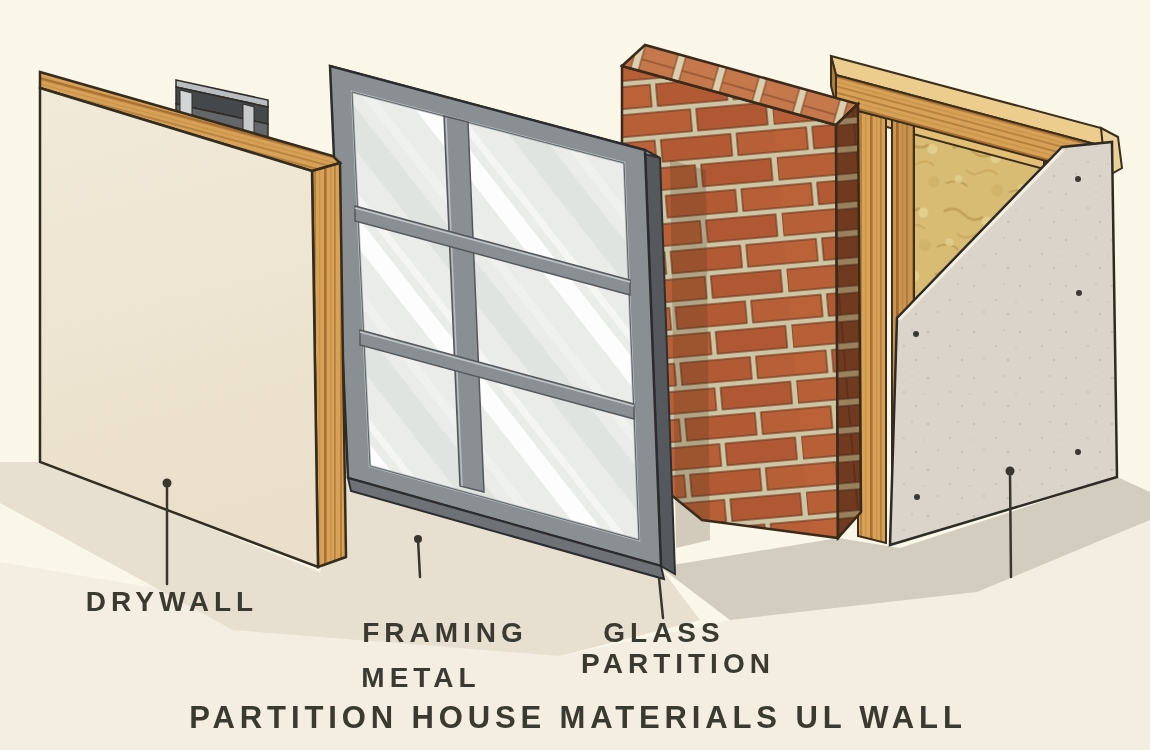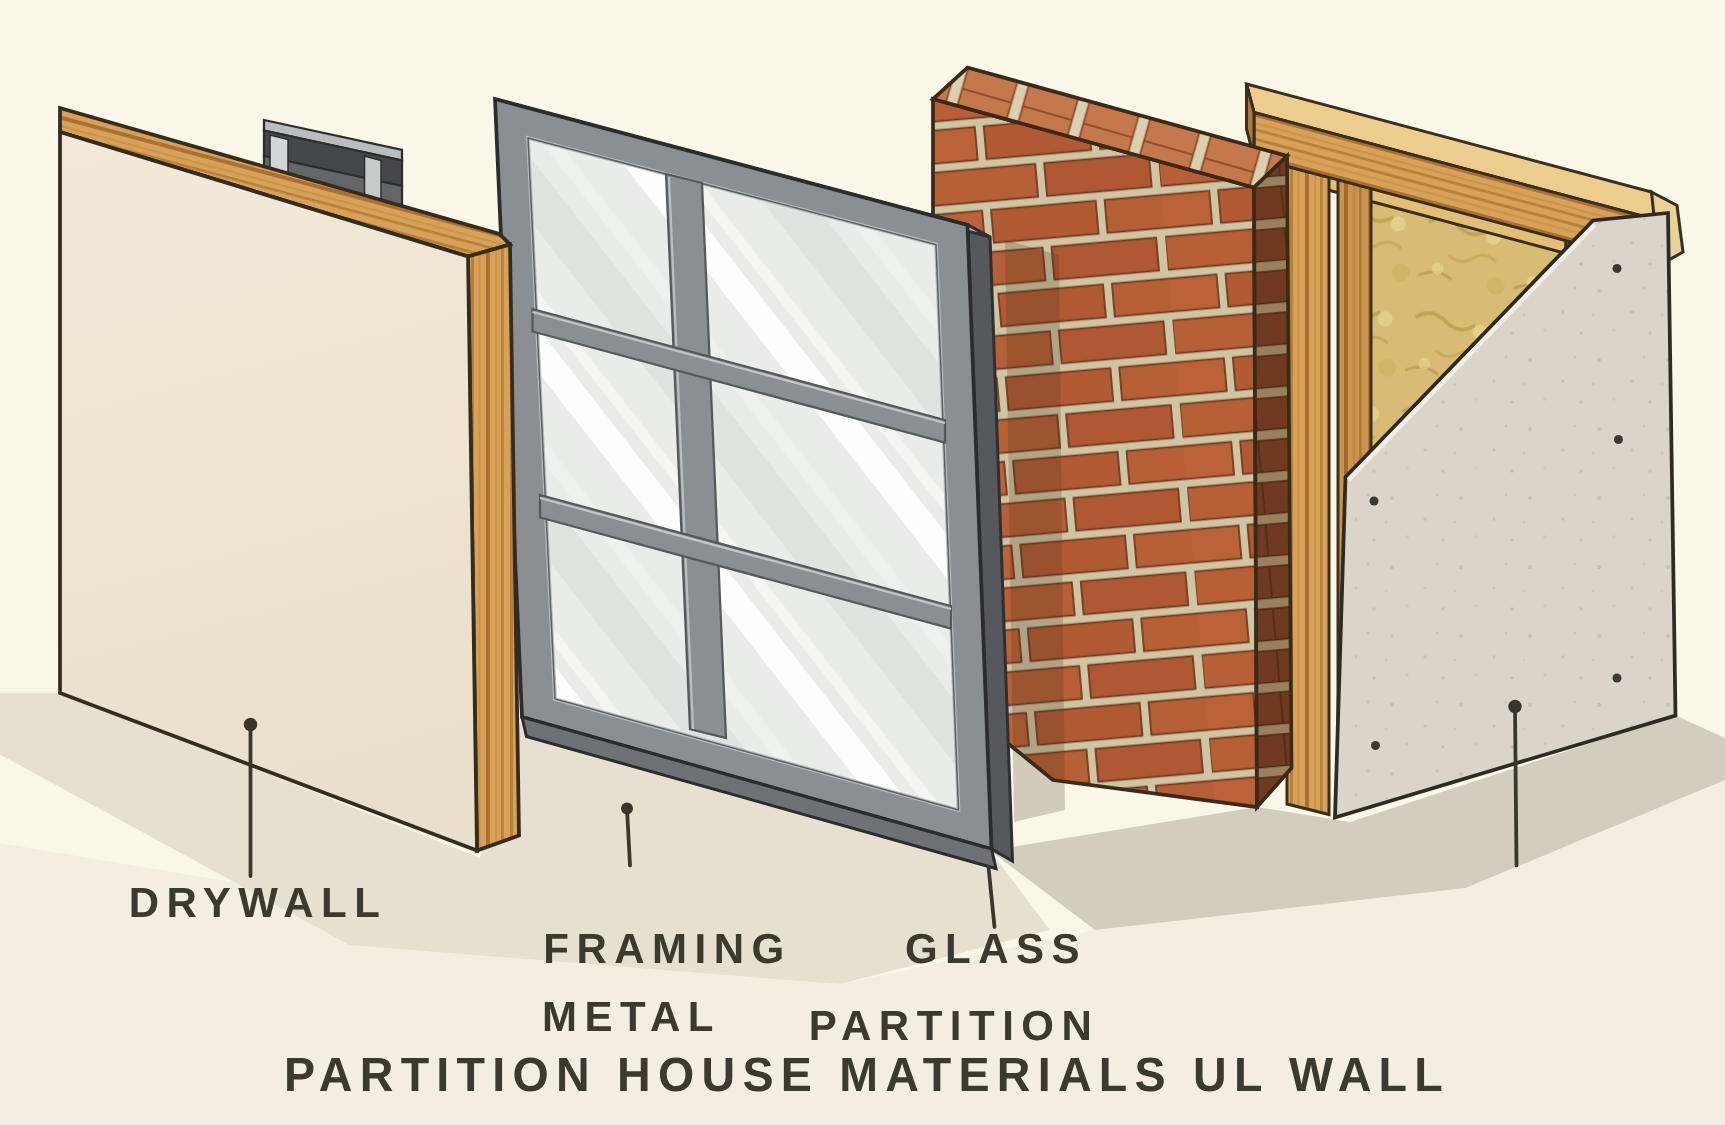--- a/index.html
+++ b/index.html
@@ -173,16 +173,16 @@
     <line x1="659" y1="578" x2="663" y2="618"></line>
     <line x1="1010" y1="471" x2="1011" y2="577"></line>
     <circle cx="1010" cy="471" r="4.5" fill="#3a362e" stroke="none"></circle>
   </g>
 </svg>
 
 <div class="lbl" style="left:172px;top:602px;">DRYWALL</div>
 <div class="lbl" style="left:421px;top:634px;margin-top:44px;">METAL</div>
 <div class="lbl" style="left:423px;top:633px;margin-left:22px;">FRAMING</div>
 <div class="lbl" style="left:664px;top:633px;">GLASS</div>
-<div class="lbl" style="left:636px;top:664px;margin-top:20px;">PARTITION</div>
+<div class="lbl" style="left:678px;top:664px;">PARTITION</div>
 <div class="title" style="left:578px;top:717px;">PARTITION HOUSE MATERIALS UL WALL</div>
 
 </div>
 
 </body></html>

